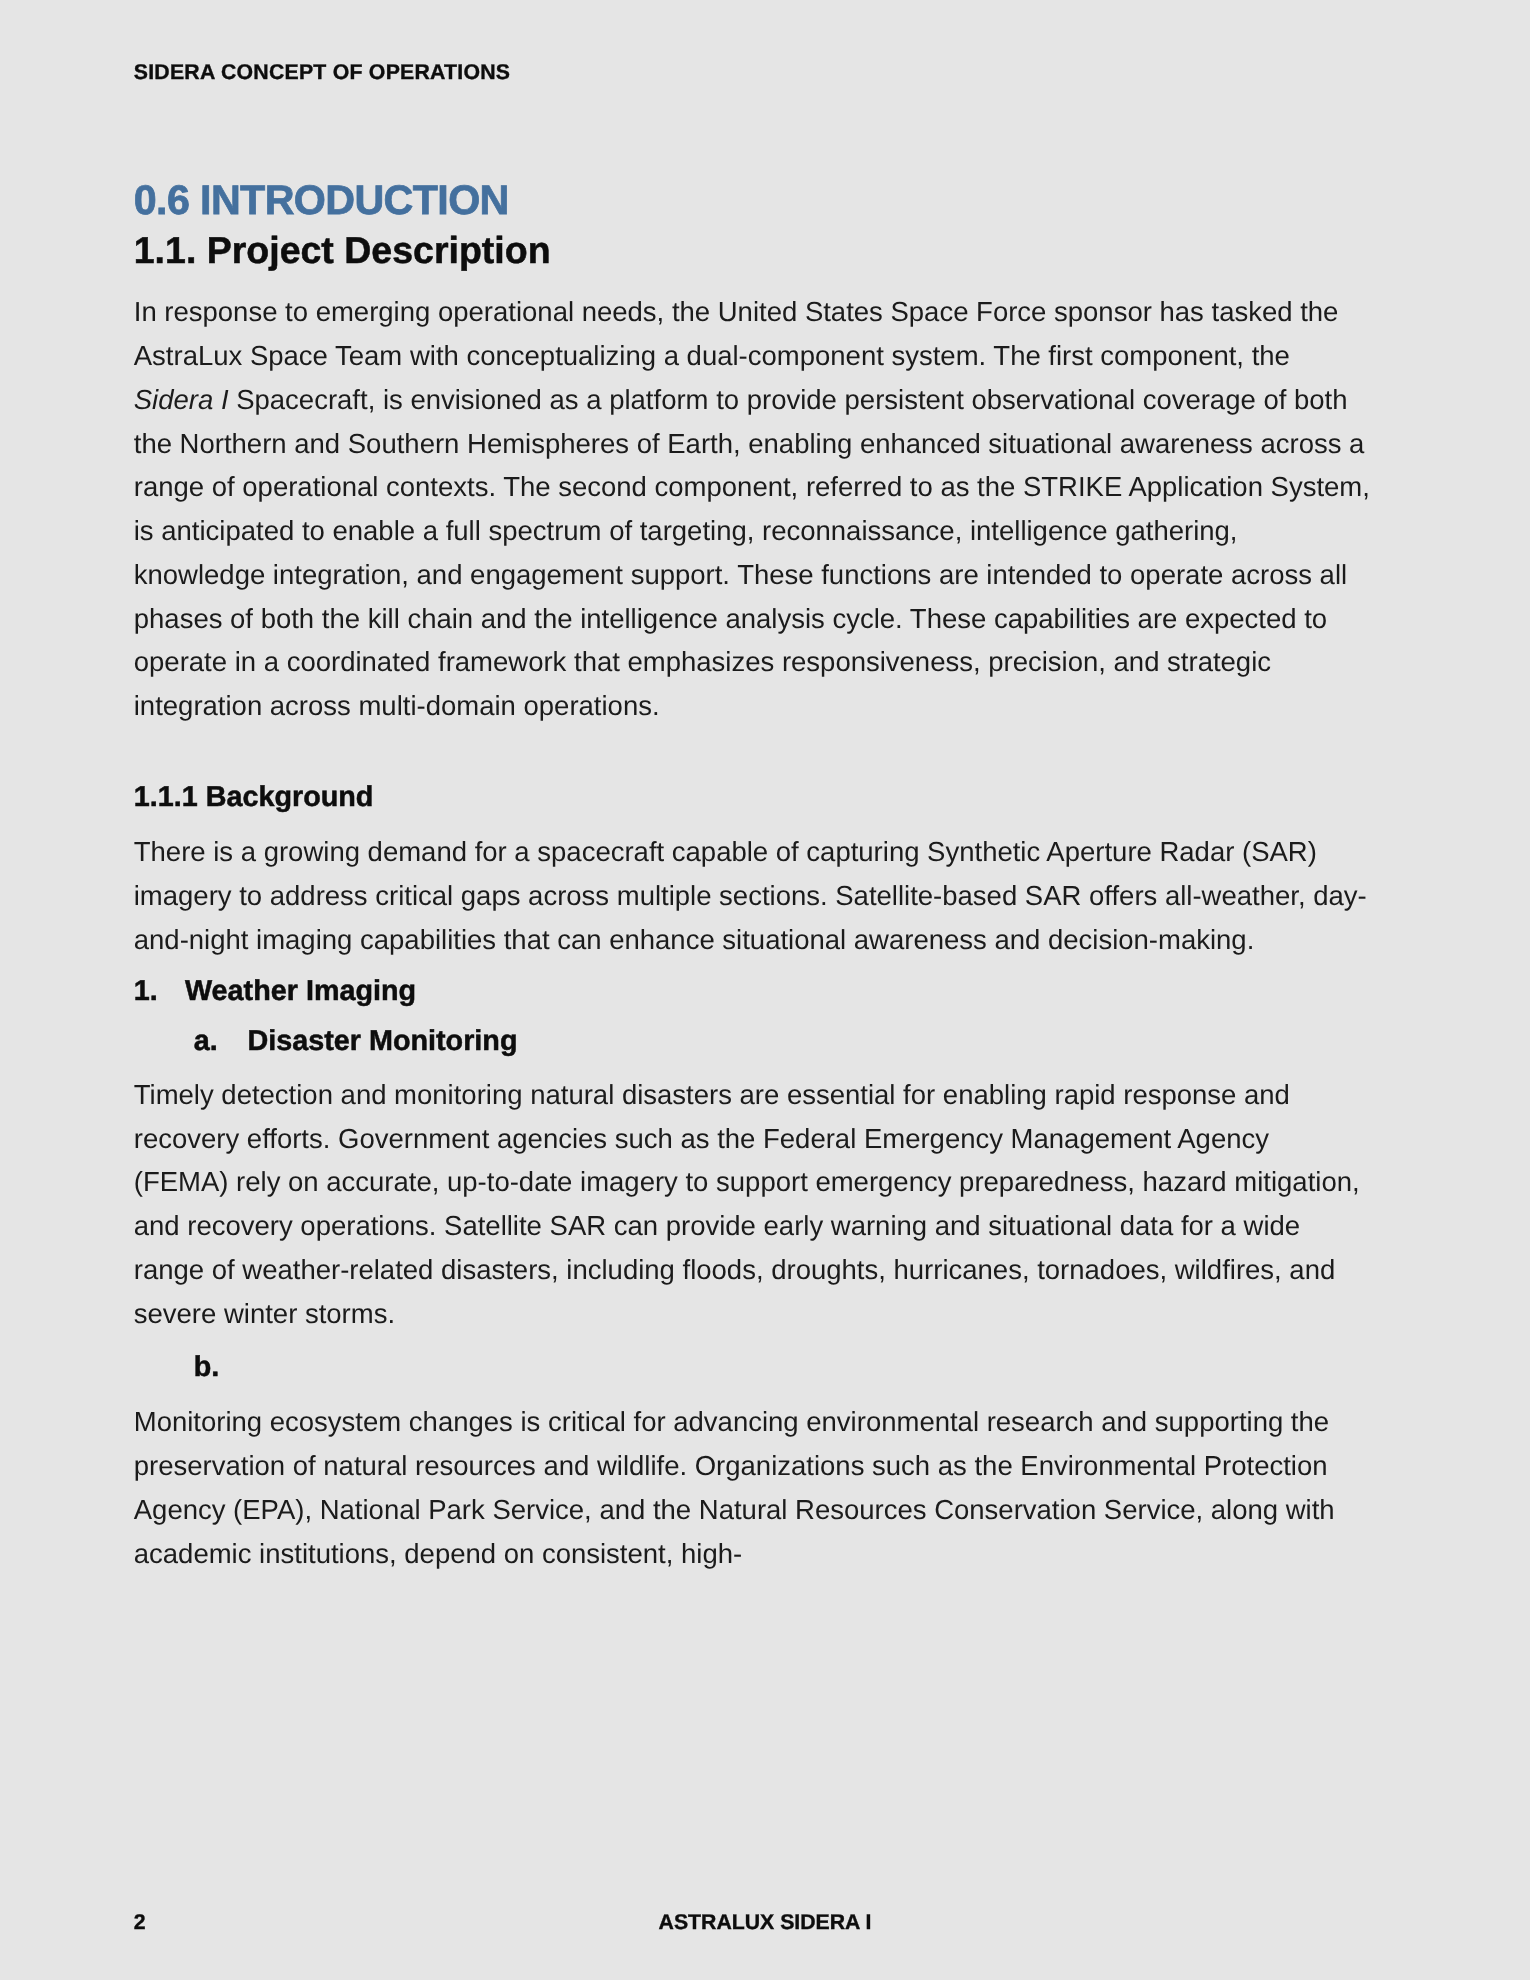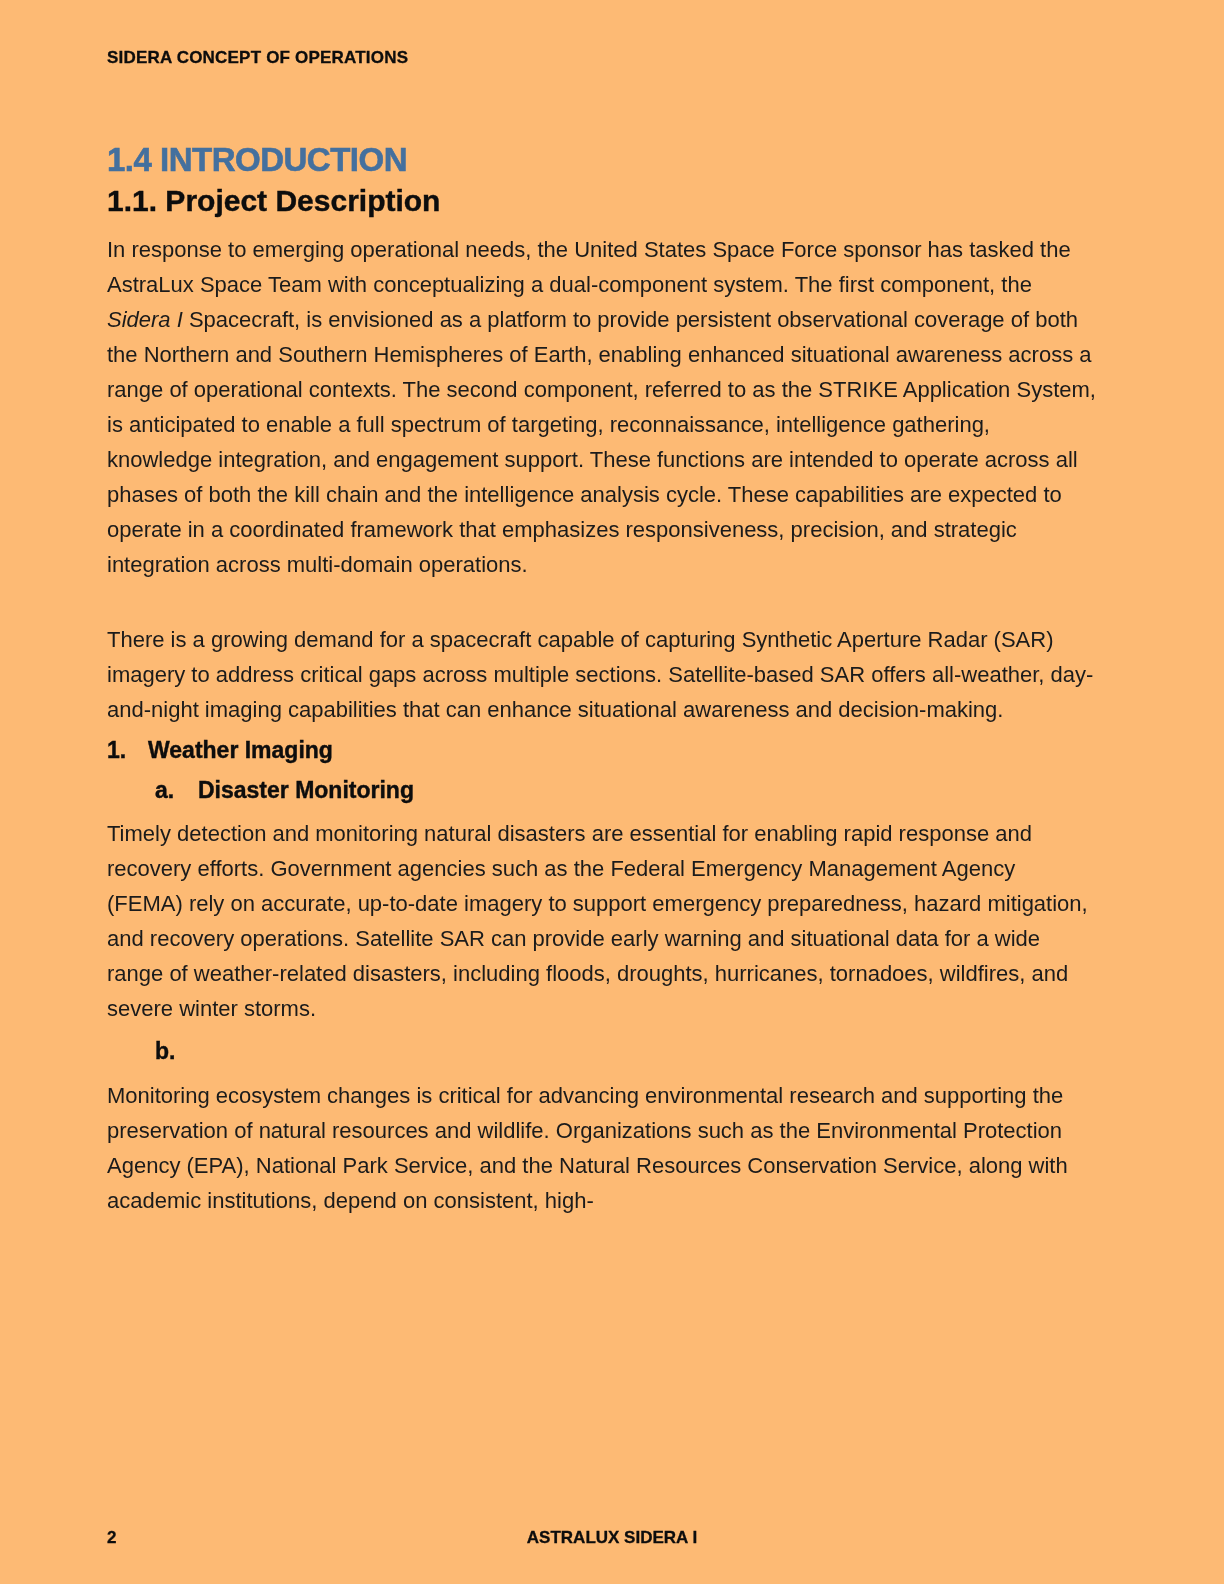--- a/index.html
+++ b/index.html
@@ -6,21 +6,21 @@
     --heading-blue: #44709e;
     --text-color: #1b1b1b;
     --heading-color: #0d0d0d;
   }
   * { margin: 0; padding: 0; box-sizing: border-box; }
   html, body { background: #ffffff; }
   .page {
     position: relative;
     width: 1224px;
     height: 1584px;
-    background: #fdba74;
+    background: #e5e5e5;
     font-family: "Liberation Sans", "DejaVu Sans", sans-serif;
     color: var(--text-color);
     overflow: hidden;
   }
   .doc-header {
     position: absolute;
     top: 48px;
     left: 107px;
     font-size: 17px;
     font-weight: 700;
@@ -102,26 +102,27 @@
 </style>
 </head>
 <body>
 
 <div class="page">
 
   <div class="doc-header">SIDERA CONCEPT OF OPERATIONS</div>
 
   <div class="content">
 
-    <div class="h1">1.4 INTRODUCTION</div>
+    <div class="h1">0.6 INTRODUCTION</div>
 
     <div class="h2">1.1. Project Description</div>
 
     <p class="para intro"><span>In response to emerging operational needs, the United States Space Force sponsor has tasked the AstraLux Space Team with conceptualizing a dual-component system. The first component, the </span><span class="italic">Sidera I</span><span> Spacecraft, is envisioned as a platform to provide persistent observational coverage of both the Northern and Southern Hemispheres of Earth, enabling enhanced situational awareness across a range of operational contexts. The second component, referred to as the STRIKE Application System, is anticipated to enable a full spectrum of targeting, reconnaissance, intelligence gathering, knowledge integration, and engagement support. These functions are intended to operate across all phases of both the kill chain and the intelligence analysis cycle. These capabilities are expected to operate in a coordinated framework that emphasizes responsiveness, precision, and strategic integration across multi-domain operations.</span></p>
 
+    <div class="h3">1.1.1 Background</div>
 
 
 
     <p class="para rationale">There is a growing demand for a spacecraft capable of capturing Synthetic Aperture Radar (SAR) imagery to address critical gaps across multiple sections. Satellite-based SAR offers all-weather, day-and-night imaging capabilities that can enhance situational awareness and decision-making.</p>
 
     <div class="list-item level-1">
       <span class="li-num">1.</span>
       <span class="li-label">Weather Imaging</span>
     </div>
 

